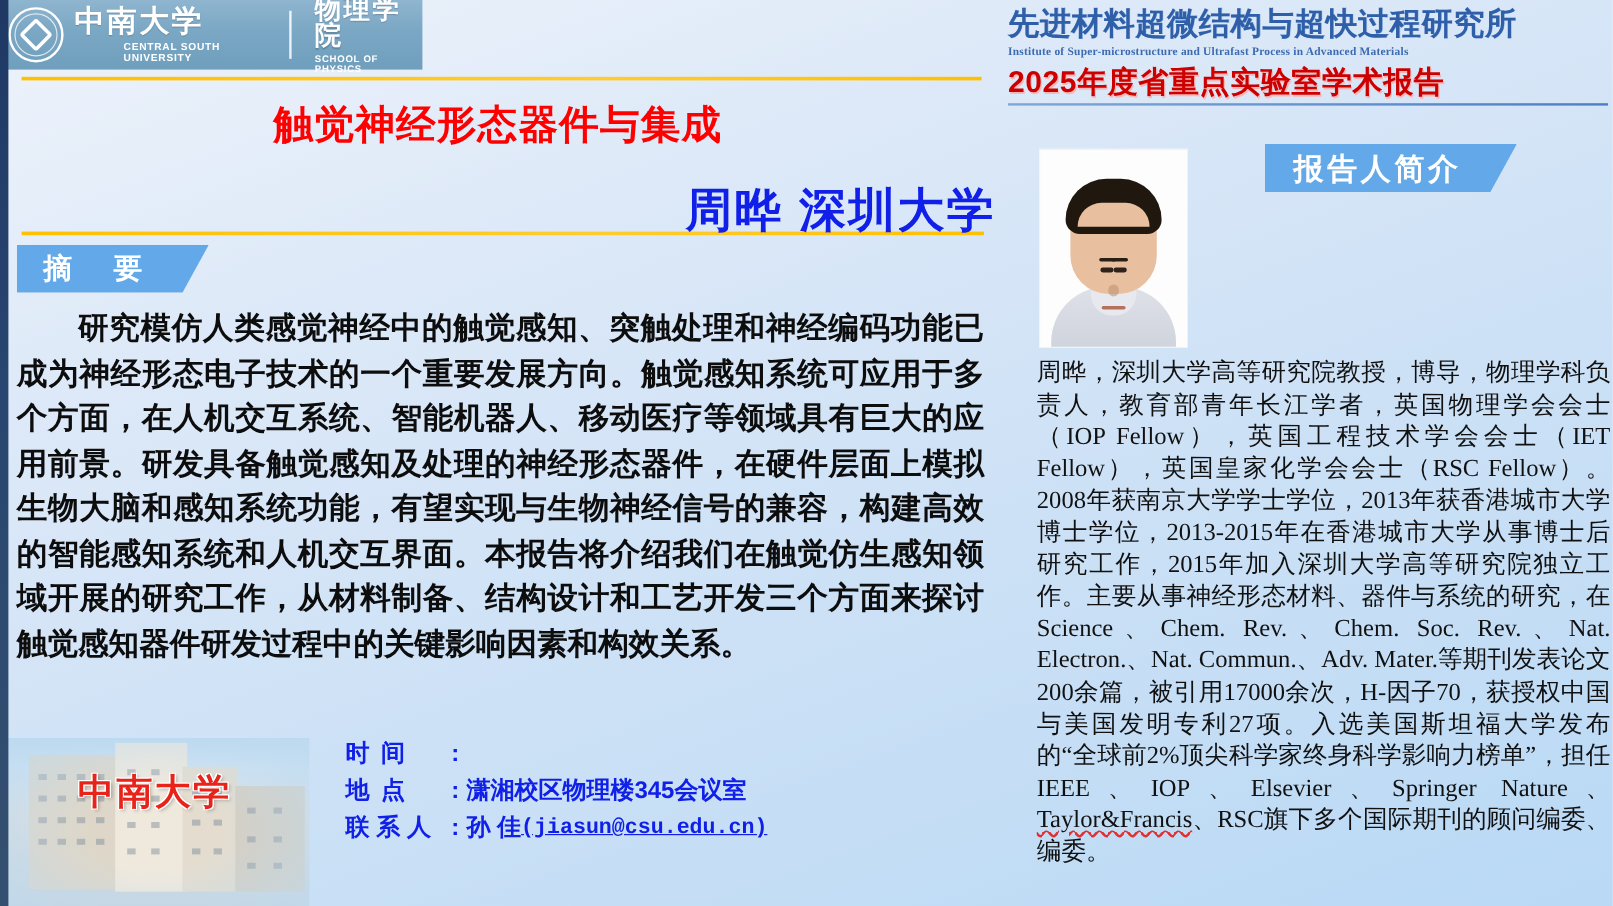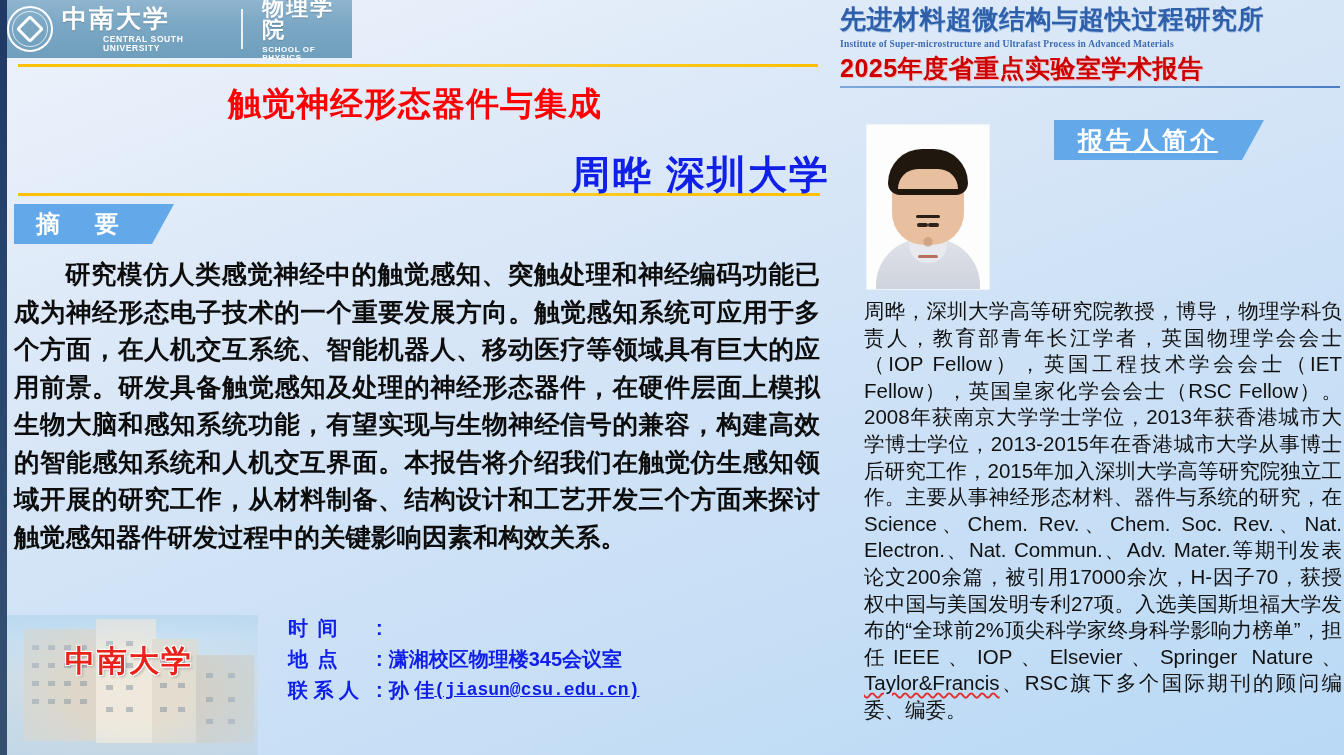--- a/index.html
+++ b/index.html
@@ -96,21 +96,21 @@
     color:#fff; font-weight:bold; z-index:14;
     background:#63a8e8;
     clip-path:polygon(0 0, 100% 0, calc(100% - 22px) 100%, 0 100%);
   }
   .badge-abstract{
     left:14px; top:204px; width:160px; font-size:24px;
     padding-left:22px; letter-spacing:14px;
   }
   .badge-bio{
     left:1054px; top:120px; width:210px; font-size:25px;
-    padding-left:24px; letter-spacing:3px;text-decoration:underline;
+    padding-left:24px; letter-spacing:3px;
   }
 
   
   .abstract{
     position:absolute; left:14px; top:256px; width:806px;
     font-size:25.5px; font-weight:bold; color:#0d0d0d;
     line-height:37.5px; text-align:justify; text-justify:inter-character;
     text-indent:2em; z-index:12;
   }
 
@@ -202,21 +202,21 @@
   }
   .p-nose{
     position:absolute; left:50%; top:82px; transform:translateX(-50%);
     width:9px; height:10px; border-radius:50%; background:rgba(190,140,110,.55);
   }
 
   
   .bio{
     position:absolute; left:864px; top:298px; width:478px;
     font-size:20.5px; color:#111; line-height:26.6px;
-    text-align:justify; text-justify:inter-character; z-index:12;
+    text-align:justify; text-justify:inter-character; z-index:12;font-family:Liberation Serif, serif;
   }
   .misspell{
     text-decoration:underline wavy #e03030;
     text-underline-offset:2px;
   }
 </style>
 </head>
 <body>
 
 <div class="edge-stripe"></div>

